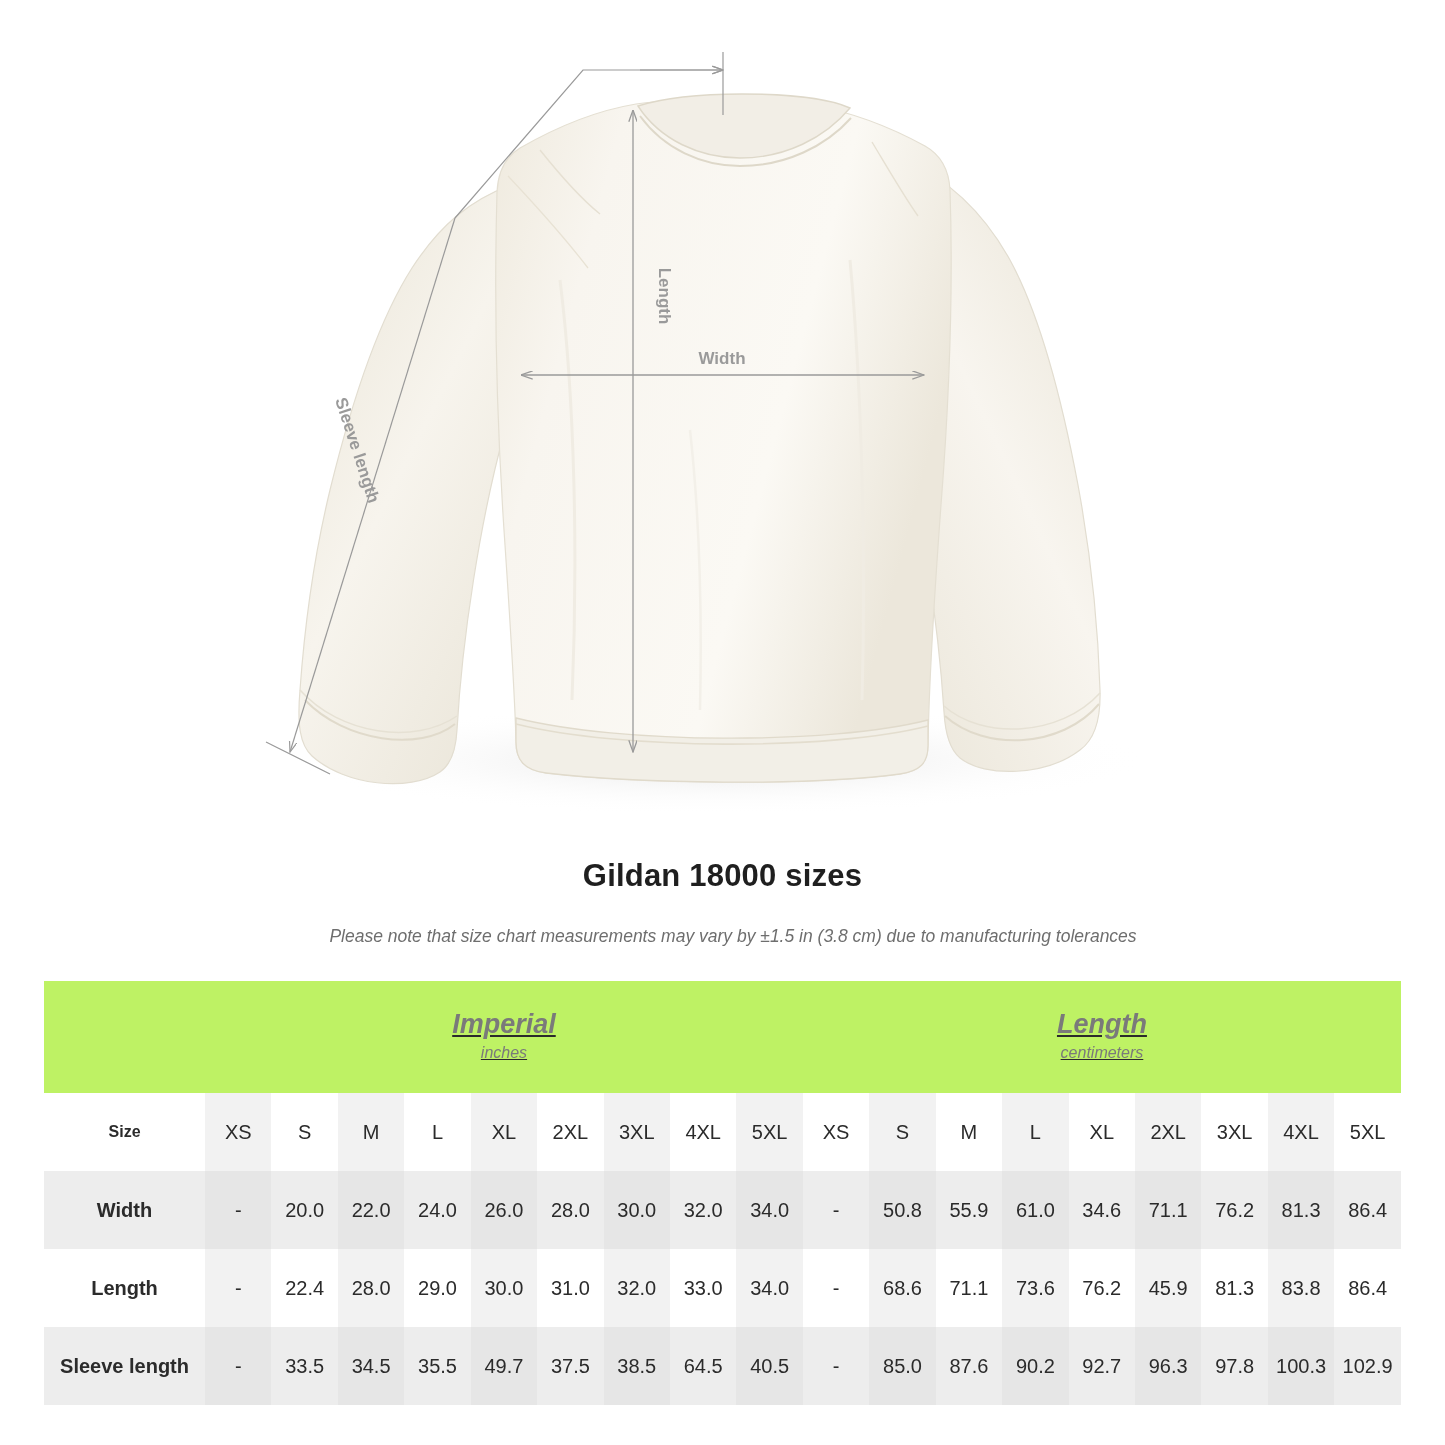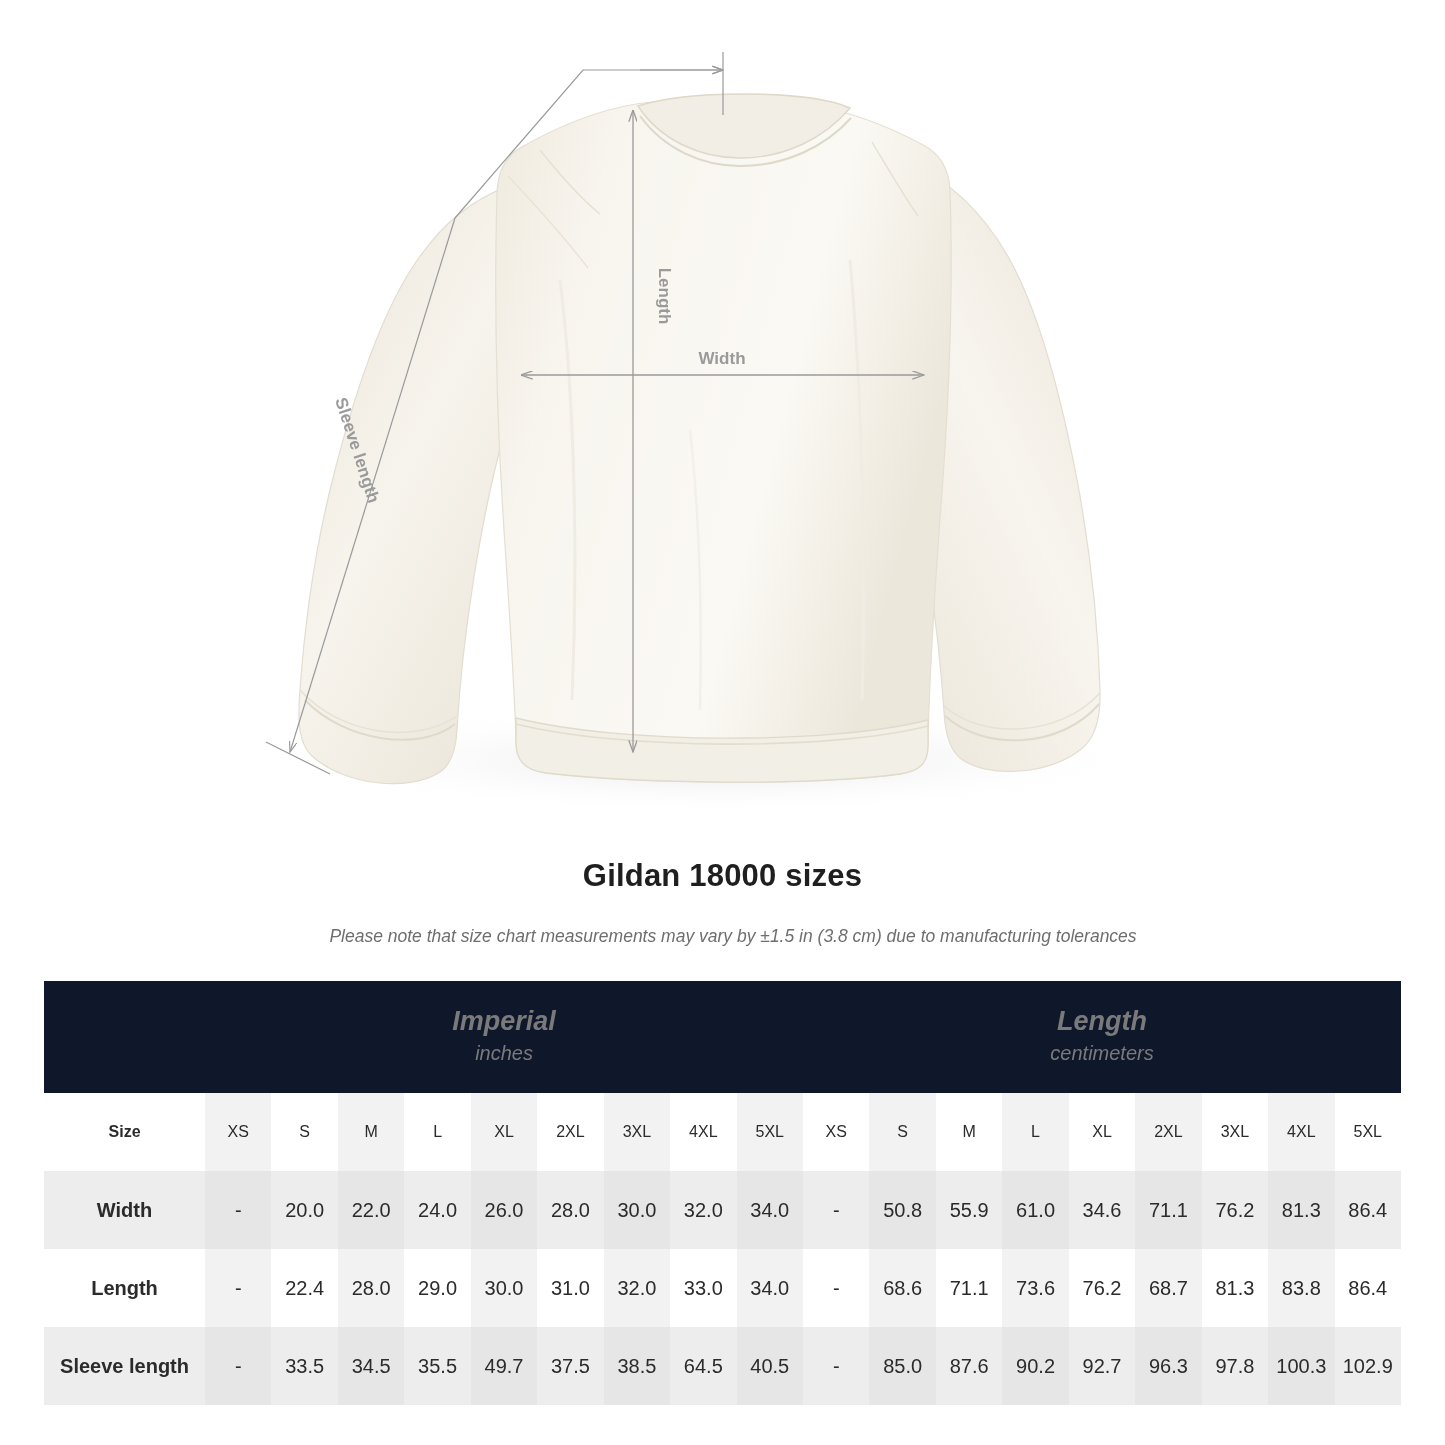--- a/index.html
+++ b/index.html
@@ -65,43 +65,44 @@
     font-size: 19px;
   }
   table.size-table td, table.size-table th {
     text-align: center;
     vertical-align: middle;
     font-weight: normal;
   }
 
   
   .unit-band td {
-    background: #0f172a;
+    background: #bef264;
     height: 112px;
     padding: 0;
+    text-decoration: underline;
   }
   .unit-name {
     font-size: 27px;
     font-style: italic;
     font-weight: bold;
     color: #7a7a7a;
     line-height: 1.15;
   }
   .unit-sub {
-    font-size: 20px;
+    font-size: 16px;
     font-style: italic;
     color: #7a7a7a;
     line-height: 1.5;
   }
 
   
   .head-row td {
     height: 76px;
     background: #ffffff;
-    font-size: 16px;
+    font-size: 20px;
     color: #2b2b2b;
   }
   .head-row td.rowlabel {
     font-weight: bold;
     font-size: 16px;
   }
   .head-row td.alt {
     background: #f2f2f2;
   }
 
@@ -347,21 +348,21 @@
           <td class="alt">30.0</td>
           <td>31.0</td>
           <td class="alt">32.0</td>
           <td>33.0</td>
           <td class="alt">34.0</td>
           <td>-</td>
           <td class="alt">68.6</td>
           <td>71.1</td>
           <td class="alt">73.6</td>
           <td>76.2</td>
-          <td class="alt">68.7</td>
+          <td class="alt">45.9</td>
           <td>81.3</td>
           <td class="alt">83.8</td>
           <td>86.4</td>
         </tr>
 
         <tr class="data-row row-shade">
           <td class="rowlabel">Sleeve length</td>
           <td class="alt">-</td>
           <td>33.5</td>
           <td class="alt">34.5</td>

